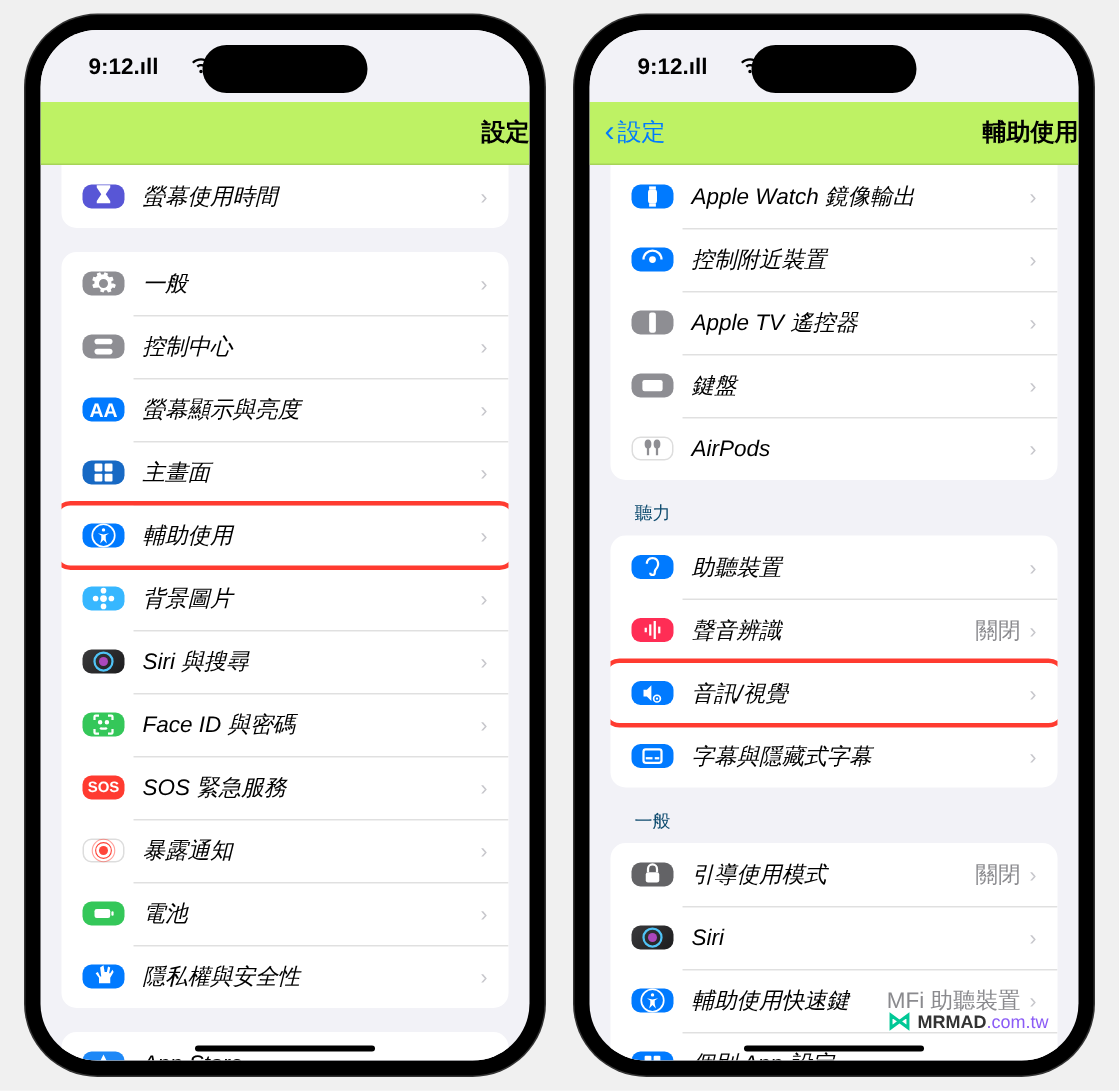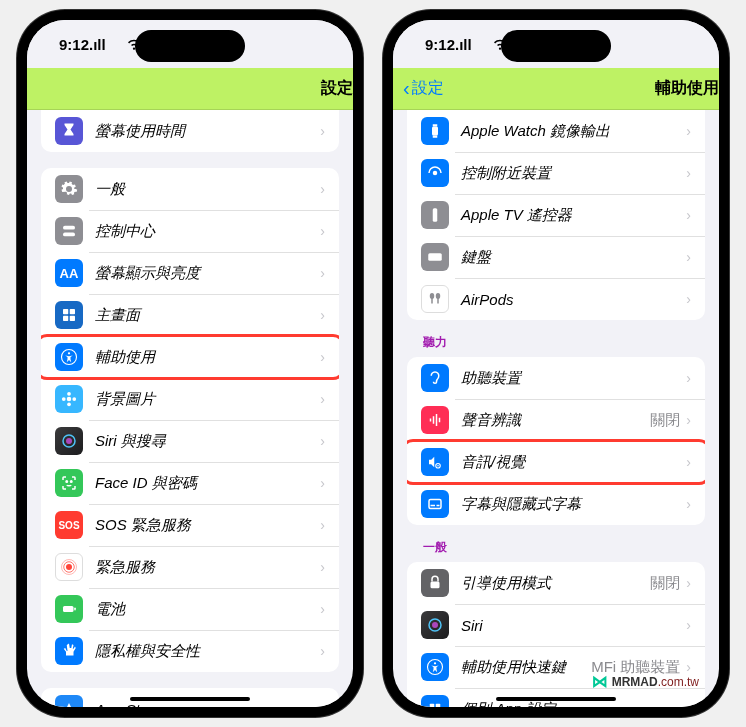--- a/index.html
+++ b/index.html
@@ -47,53 +47,53 @@
   }
   .navbar-back .chev { font-size: 20px; margin-right: 2px; }
   .content {
     height: calc(100% - 90px); overflow-y: hidden; padding-bottom: 20px;
   }
   .group {
     margin: 16px 14px 0; background: #fff; border-radius: 10px; overflow: hidden;
   }
   .group.first { margin-top: 0; border-radius: 0 0 10px 10px;}
   .section-header {
-    font-size: 12px; color: #a21caf; padding: 14px 30px 6px; text-transform: none; font-weight: bold;
+    font-size: 12px; color: #0c4a6e; padding: 14px 30px 6px; text-transform: none;
   }
   .row {
     display: flex; align-items: center; height: 42px; padding: 0 14px;
     position: relative;
   }
   .row + .row::before {
     content: ""; position: absolute; top: 0; left: 48px; right: 0;
     height: 0.5px; background: rgba(0,0,0,0.12);
   }
   .icon {
-    width: 28px; height: 28px; border-radius: 6px; margin-right: 12px;
+    width: 28px; height: 16px; border-radius: 6px; margin-right: 12px;
     display: flex; align-items: center; justify-content: center;
     font-size: 16px; color: #fff; flex-shrink: 0;
   }
   .row-label { flex: 1; font-size: 15px; color: #000; font-style: italic; }
   .row-value { font-size: 15px; color: #8a8a8e; margin-right: 6px; }
   .chevron { color: #c7c7cc; font-size: 14px; }
   .highlight {
     position: absolute; left: -6px; right: -6px; top: -2px; bottom: -2px;
     border: 3px solid #ff3b30; border-radius: 12px; pointer-events: none; z-index: 5;
   }
   .homebar {
     position: absolute; bottom: 6px; left: 50%; transform: translateX(-50%);
     width: 120px; height: 4px; background: #000; border-radius: 3px;
   }
   .watermark {
     position: absolute; bottom: 16px; right: 20px; font-size: 12px;
     color: #333; display: flex; align-items: center; gap: 4px; font-weight: 600;
     z-index: 20;
   }
   .watermark .logo { color: #00c896; font-size: 16px; }
-  .watermark .thin { font-weight: 400; color: #7f1d1d; }
+  .watermark .thin { font-weight: 400; color: #8b5cf6; }
   
   .bg-purple{background:#5856d6}.bg-gray{background:#8e8e93}.bg-blue{background:#007aff}
   .bg-darkblue{background:#1769c4}.bg-lightblue{background:#37b7ff}.bg-green{background:#34c759}
   .bg-red{background:#ff3b30}.bg-siri{background:linear-gradient(135deg,#3a3a3c,#1c1c1e)}
   .bg-pink{background:#ff2d55}.bg-white{background:#fff;color:#8e8e93;border:0.5px solid #ddd}
   .bg-gray2{background:#636366}
   svg { width: 18px; height: 18px; }
 </style>
 </head>
 <body>
@@ -225,21 +225,21 @@
             <div class="chevron">›</div>
           </div>
           <div class="row">
             <div class="icon bg-white">
                 <svg viewBox="0 0 24 24" fill="#ff453a">
                   <circle cx="12" cy="12" r="4"></circle>
                   <circle cx="12" cy="12" r="7" fill="none" stroke="#ff453a"></circle>
                   <circle cx="12" cy="12" r="10" fill="none" stroke="#ff453a" stroke-opacity="0.5"></circle>
                 </svg>
               </div>
-            <div class="row-label">緊急服務</div>
+            <div class="row-label">暴露通知</div>
             <div class="chevron">›</div>
           </div>
           <div class="row">
             <div class="icon bg-green">
                 <svg viewBox="0 0 24 24" fill="#fff">
                   <rect x="4" y="8" width="14" height="8" rx="2"></rect>
                   <rect x="19" y="10" width="2" height="4" rx="1"></rect>
                 </svg>
               </div>
             <div class="row-label">電池</div>

